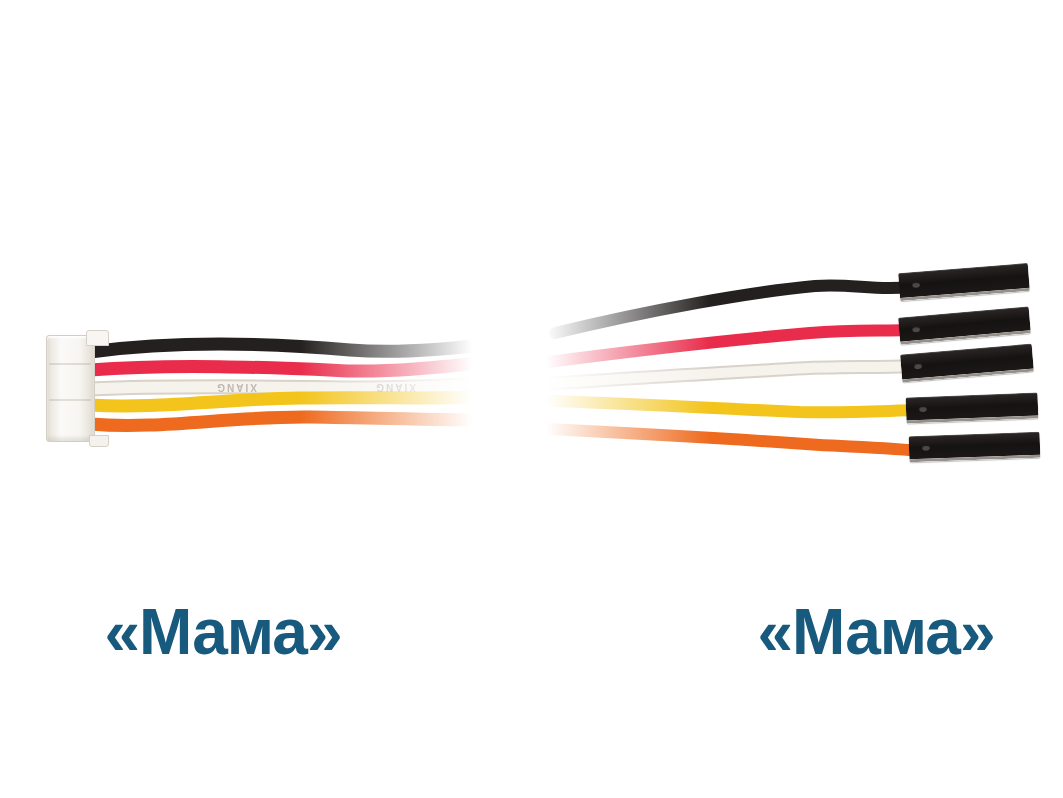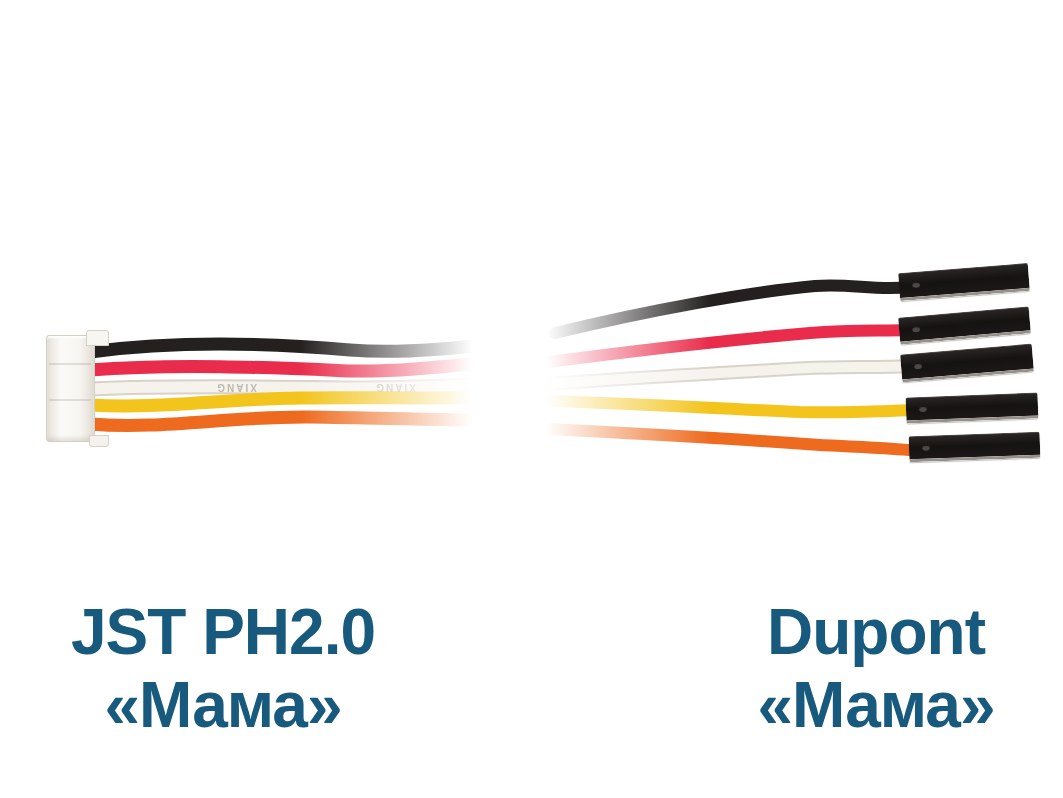--- a/index.html
+++ b/index.html
@@ -128,21 +128,19 @@
     <span class="dimple"></span>
   </div>
   <div class="dupont d4">
     <span class="dimple"></span>
   </div>
   <div class="dupont d5">
     <span class="dimple"></span>
   </div>
 
   <div class="label label-left">
-    <div>JST PH2.0</div>
     <div>«Мама»</div>
   </div>
   <div class="label label-right">
-    <div>Dupont</div>
     <div>«Мама»</div>
   </div>
 
 </div>
 
 </body></html>

